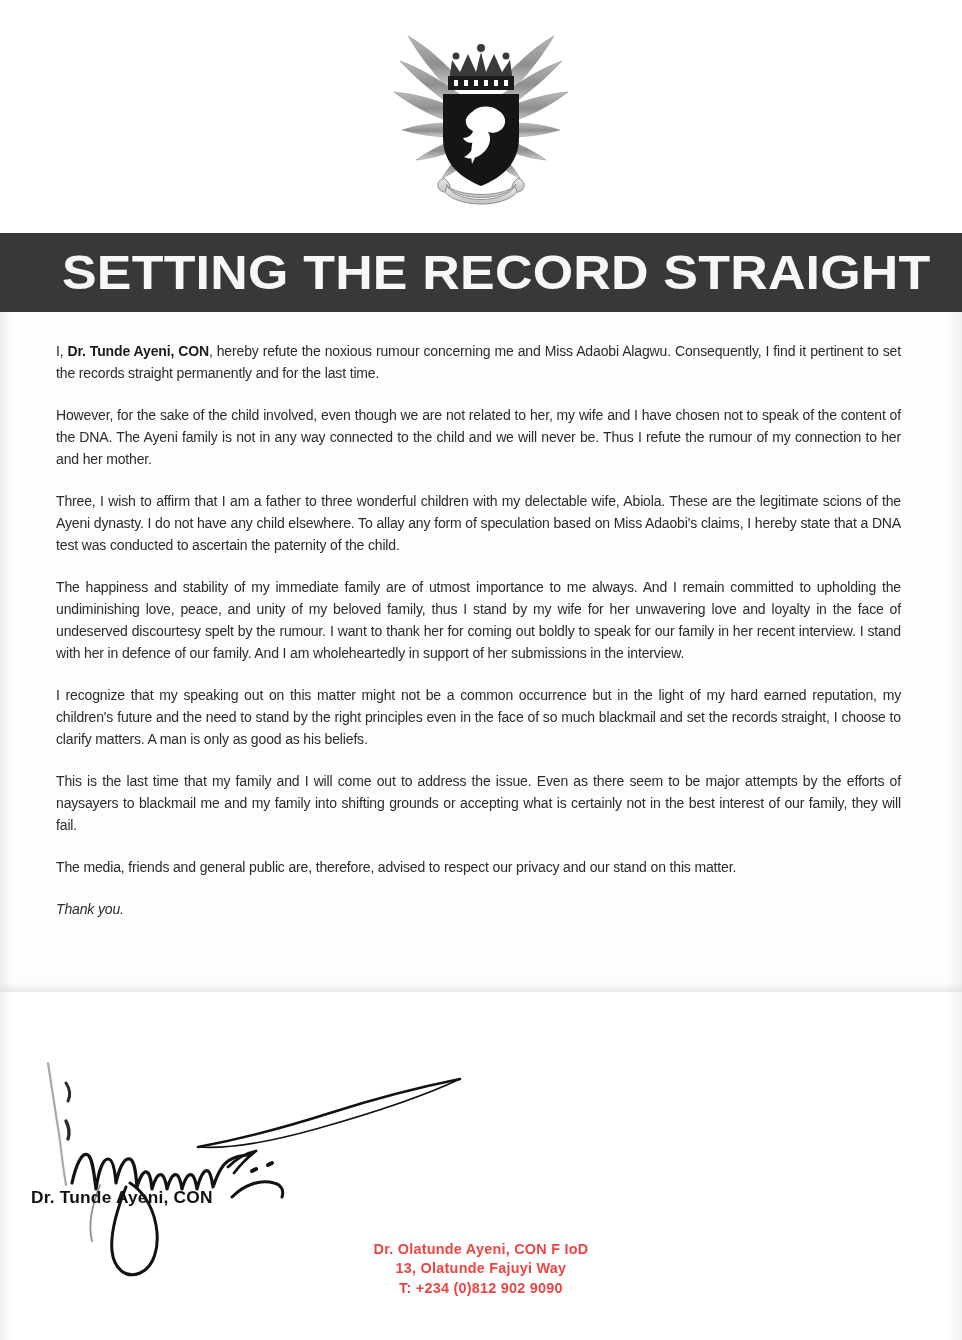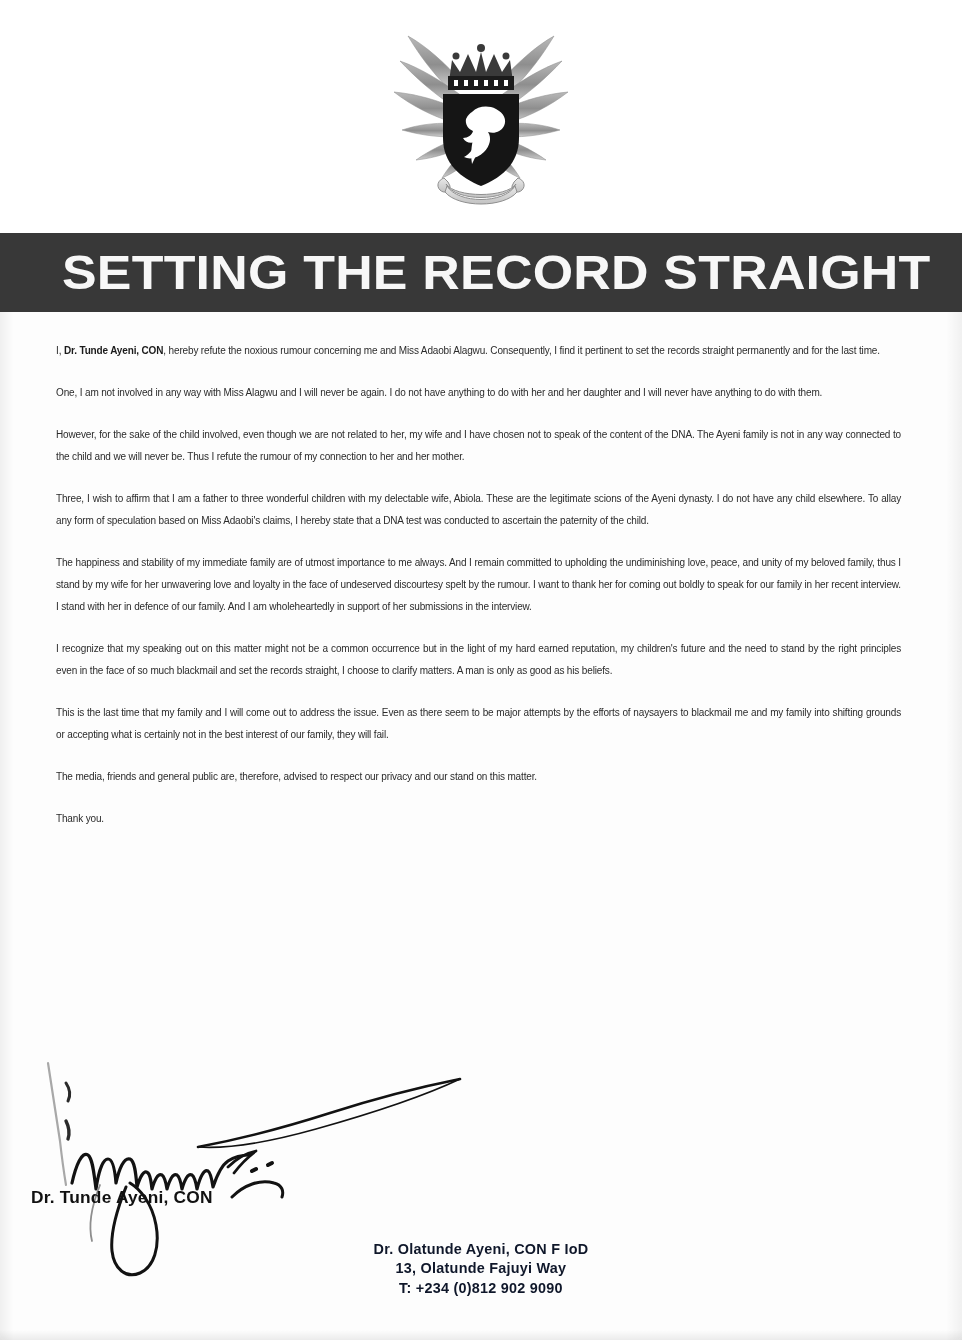--- a/index.html
+++ b/index.html
@@ -13,21 +13,21 @@
     font-family: "Liberation Sans", sans-serif;
     color: #231f20;
     position: relative;
     overflow: hidden;
   }
 
   
   .page {
     position: relative;
     width: 962px;
-    height: 1340px;
+    height: 992px;
     background: #fdfdfd;
     border-radius: 7px;
   }
 
   
   .crest-area {
     position: absolute;
     top: 0;
     left: 0;
     width: 962px;
@@ -67,28 +67,28 @@
   }
 
   
   .letter-body {
     position: absolute;
     top: 340px;
     left: 56px;
     width: 845px;
   }
   .para {
-    font-size: 10px;
+    font-size: 14px;
     line-height: 22px;
     text-align: justify;
     margin: 0 0 20px 0;
     color: #2b2b2b;
     letter-spacing: -0.15px;
   }
-  .para:last-child { margin-bottom: 4px; }
+  .para:last-child { margin-bottom: 4px; font-style: italic; }
   .para b { font-weight: bold; color: #1b1b1b; }
   .para.closing { text-align: left; }
 
   
   .signature-block {
     position: absolute;
     left: 30px;
     top: 1055px;
     width: 470px;
     height: 250px;
@@ -111,21 +111,21 @@
     transform-origin: left center;
   }
 
   
   .footer-address {
     position: absolute;
     left: 0;
     top: 1240px;
     width: 962px;
     text-align: center;
-    color: #0f172a;
+    color: #ef4444;
     filter: blur(0.22px);
   }
   .footer-line {
     font-size: 14.4px;
     line-height: 19.4px;
     font-weight: bold;
     letter-spacing: 0.25px;
   }
 
   
@@ -227,21 +227,20 @@
     </svg>
   </div>
 
   <div class="banner">
     <div class="banner-title">SETTING THE RECORD STRAIGHT</div>
   </div>
 
   <div class="letter-body">
     <p class="para"><span>I, </span><b>Dr. Tunde Ayeni, CON</b><span>, hereby refute the noxious rumour concerning me and Miss Adaobi Alagwu. Consequently, I find it pertinent to set the records straight permanently and for the last time.</span></p>
 
-    <p class="para">One, I am not involved in any way with Miss Alagwu and I will never be again. I do not have anything to do with her and her daughter and I will never have anything to do with them.</p>
     <p class="para">However, for the sake of the child involved, even though we are not related to her, my wife and I have chosen not to speak of the content of the DNA. The Ayeni family is not in any way connected to the child and we will never be. Thus I refute the rumour of my connection to her and her mother.</p>
     <p class="para">Three, I wish to affirm that I am a father to three wonderful children with my delectable wife, Abiola. These are the legitimate scions of the Ayeni dynasty. I do not have any child elsewhere. To allay any form of speculation based on Miss Adaobi's claims, I hereby state that a DNA test was conducted to ascertain the paternity of the child.</p>
     <p class="para">The happiness and stability of my immediate family are of utmost importance to me always. And I remain committed to upholding the undiminishing love, peace, and unity of my beloved family, thus I stand by my wife for her unwavering love and loyalty in the face of undeserved discourtesy spelt by the rumour. I want to thank her for coming out boldly to speak for our family in her recent interview. I stand with her in defence of our family. And I am wholeheartedly in support of her submissions in the interview.</p>
     <p class="para">I recognize that my speaking out on this matter might not be a common occurrence but in the light of my hard earned reputation, my children's future and the need to stand by the right principles even in the face of so much blackmail and set the records straight, I choose to clarify matters. A man is only as good as his beliefs.</p>
     <p class="para">This is the last time that my family and I will come out to address the issue. Even as there seem to be major attempts by the efforts of naysayers to blackmail me and my family into shifting grounds or accepting what is certainly not in the best interest of our family, they will fail.</p>
     <p class="para closing">The media, friends and general public are, therefore, advised to respect our privacy and our stand on this matter.</p>
     <p class="para closing">Thank you.</p>
   </div>
 
   <div class="signature-block">

